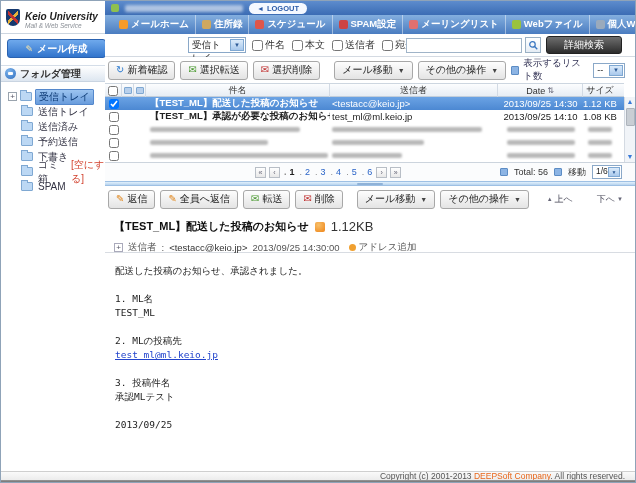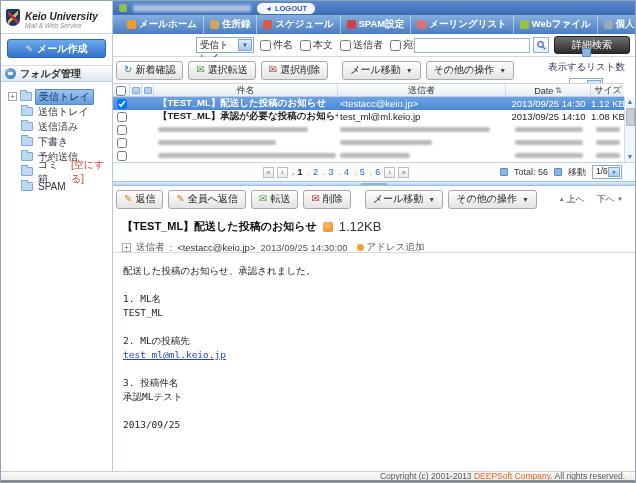--- a/index.html
+++ b/index.html
@@ -37,21 +37,21 @@
       line-height:7px; text-align:center; color:#556; flex:0 0 auto; }
   .folder-ic { width:12px; height:9px; background:#bcd8f4; border:1px solid #7fa8d2; border-radius:1px; position:relative; flex:0 0 auto; }
   .folder-ic::before { content:""; position:absolute; left:-1px; top:-3px; width:5px; height:2px;
       background:#bcd8f4; border:1px solid #7fa8d2; border-bottom:none; }
   .tree-item.selected .flabel { background:linear-gradient(#9cc4f0,#699cdc); border:1px solid #5588cc;
       color:#0c3a75; padding:0 3px; border-radius:1px; }
   .flabel { padding:0 2px; }
   .fextra { color:#d2402c; margin-left:1px; }
 
   
-  .main { position:absolute; left:112px; top:0; right:0; height:470px; background:#701a75; }
+  .main { position:absolute; left:104px; top:0; right:0; height:470px; background:#701a75; }
 
   .topstrip { position:absolute; left:0; top:0; right:0; height:14px;
       background:linear-gradient(#5d8ccd,#3b6cb4); display:flex; align-items:center; gap:6px; padding:0 6px; }
   .user-ic { width:8px; height:8px; background:#8fc050; border-radius:2px; }
   .user-redacted { width:118px; height:7px; background:rgba(255,255,255,.55); border-radius:2px; filter:blur(1.5px); }
   .logout-btn { height:11px; display:flex; align-items:center; gap:3px; padding:0 8px;
       background:#f5f9ff; border-radius:6px; font-size:7.5px; font-weight:bold; color:#2a5aa8; cursor:pointer; }
   .logout-arrow { font-size:7px; color:#2a5aa8; }
 
   .navbar { position:absolute; left:0; top:14px; right:0; height:19px;
@@ -82,21 +82,21 @@
 
   .toolbar { position:absolute; left:0; top:56px; right:0; height:26px; display:flex; align-items:center;
       gap:5px; padding-left:3px; background:#fff; }
   .btn { height:19px; display:flex; align-items:center; gap:3px; padding:0 7px;
       background:linear-gradient(#fdfdfd,#e4e4e4); border:1px solid #a8a8a8; border-radius:3px;
       font-size:10px; color:#222; cursor:pointer; white-space:nowrap; }
   .ic { font-size:10px; line-height:10px; }
   .ic-refresh{color:#2a7ad0;} .ic-fwd{color:#4a9a30;} .ic-del{color:#c03030; font-weight:bold;}
   .ic-reply{color:#e08820;} .caret{font-size:7px; color:#444; margin-left:2px;}
   .gap-left { margin-left:9px; }
-  .display-group { margin-left:auto; display:flex; align-items:center; gap:4px; padding-right:10px; font-size:9.5px; color:#335;flex-direction:column; }
+  .display-group { margin-left:auto; display:flex; align-items:center; gap:4px; padding-right:10px; font-size:9.5px; color:#335; }
   .pages-ic { width:9px; height:9px; background:#8cb4e4; border:1px solid #5c8cc4; border-radius:1px; }
   .mini-select { position:relative; width:34px; height:15px; border:1px solid #8aa8c8; background:#fff;
       padding:1px 14px 0 3px; font-size:9px; color:#222; cursor:pointer; }
 
   
   .mail-table { position:absolute; left:0; top:82px; right:0; height:79px; background:#fff; }
   .thead { position:absolute; left:0; right:11px; top:0; height:14px;
       background:linear-gradient(#fcfdfe,#e7edf4); border-top:1px solid #cdd6e0; border-bottom:1px solid #c2cedb;
       font-size:9px; color:#333; }
   .hcell { position:absolute; top:0; height:13px; display:flex; align-items:center; justify-content:center;
@@ -138,21 +138,21 @@
   .pg-select::after { content:"▼"; position:absolute; right:1px; top:1px; bottom:1px; width:10px;
       background:linear-gradient(#dcebfa,#a8c8ec); border:1px solid #7fa8d2; color:#2c5a96; font-size:5px;
       display:flex; align-items:center; justify-content:center; }
 
   .splitter { position:absolute; left:0; top:180px; right:0; height:5px;
       background:linear-gradient(#e2f0fc,#b6d3ee); border-top:1px solid #9ec0e4; border-bottom:1px solid #9ec0e4; }
   .handle { position:absolute; left:50%; top:1px; width:26px; height:2px; margin-left:-13px; background:#8fb2d8; border-radius:1px; }
 
   .ptoolbar { position:absolute; left:0; top:185px; right:0; height:26px; display:flex; align-items:center;
       gap:5px; padding-left:3px; background:#fff; }
-  .updown { margin-left:auto; display:flex; align-items:center; gap:12px; padding-right:12px; font-size:9px; color:#445; }
+  .updown { margin-left:auto; display:flex; align-items:center; gap:24px; padding-right:12px; font-size:9px; color:#445; }
   .ud { display:flex; align-items:center; gap:2px; cursor:pointer; }
   .ud .tri { font-size:6px; color:#667; }
 
   .pheader { position:absolute; left:0; top:211px; right:0; height:41px; padding:7px 9px 0;
       border-bottom:1px solid #d8dce2; background:#fff; }
   .pv-subject { display:flex; align-items:center; gap:6px; font-size:11px; font-weight:bold; color:#101010; }
   .size-ic { width:10px; height:10px; border-radius:2px; background:radial-gradient(circle at 35% 30%,#f8c06a,#ee8418); }
   .pv-size { font-size:13px; font-weight:normal; color:#333; }
   .pv-sender { margin-top:7px; display:flex; align-items:center; gap:5px; font-size:9.5px; color:#555; }
   .exp-box { width:9px; height:9px; border:1px solid #aab; background:#fff; font-size:8px; line-height:7px;
@@ -203,25 +203,25 @@
       <li class="tree-item">
         <span class="folder-ic"></span>
         <span class="flabel">送信トレイ</span>
       </li>
       <li class="tree-item">
         <span class="folder-ic"></span>
         <span class="flabel">送信済み</span>
       </li>
       <li class="tree-item">
         <span class="folder-ic"></span>
+        <span class="flabel">予約送信</span>
+      </li>
+      <li class="tree-item">
+        <span class="folder-ic"></span>
         <span class="flabel">下書き</span>
-      </li>
-      <li class="tree-item">
-        <span class="folder-ic"></span>
-        <span class="flabel">予約送信</span>
       </li>
       <li class="tree-item">
         <span class="folder-ic"></span>
         <span class="flabel">ゴミ箱</span>
         <span class="fextra">[空にする]</span>
       </li>
       <li class="tree-item">
         <span class="folder-ic"></span>
         <span class="flabel">SPAM</span>
       </li>

